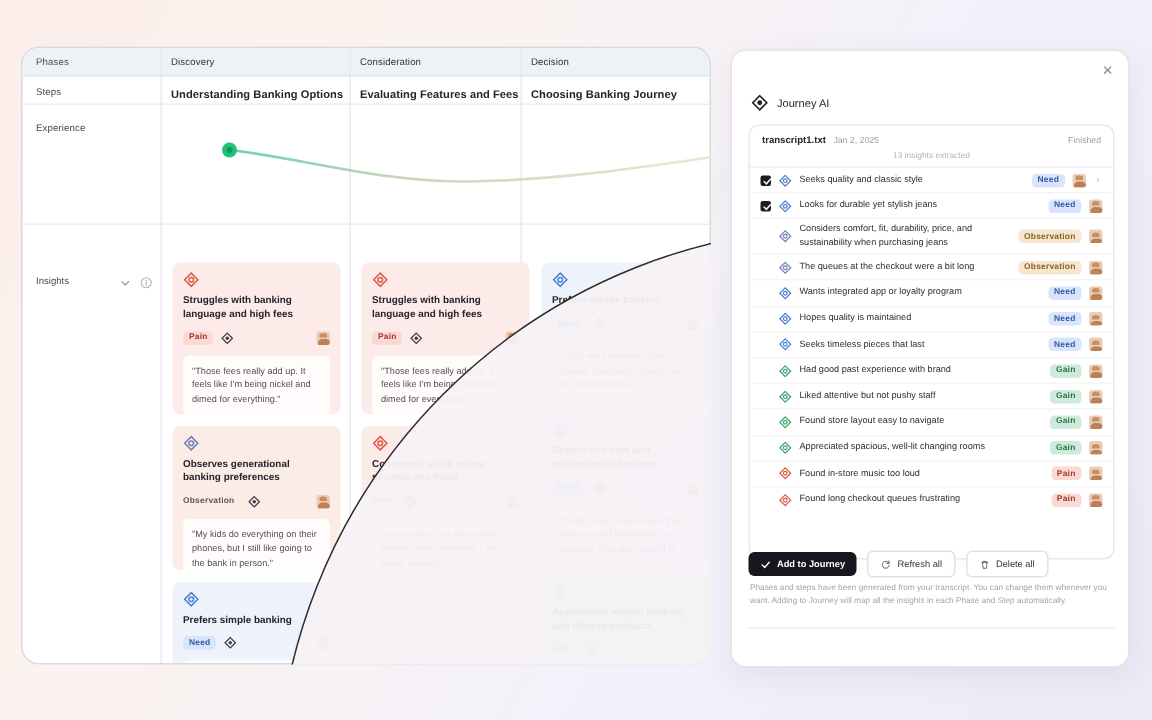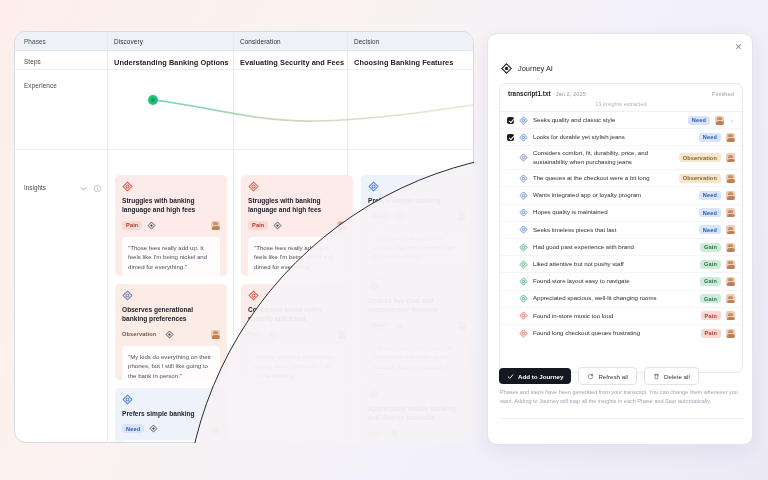--- a/index.html
+++ b/index.html
@@ -250,22 +250,22 @@
 
   <div class="row-label" style="left:9px; top:6px">Phases</div>
   <div class="row-label" style="left:9px; top:26px">Steps</div>
   <div class="row-label" style="left:9px; top:50px">Experience</div>
 
   <div class="col-head" style="left:99px; top:6px">Discovery</div>
   <div class="col-head" style="left:225px; top:6px">Consideration</div>
   <div class="col-head" style="left:339px; top:6px">Decision</div>
 
   <div class="col-step" style="left:99px; top:26px">Understanding Banking Options</div>
-  <div class="col-step" style="left:225px; top:26px">Evaluating Security and Fees</div>
-  <div class="col-step" style="left:339px; top:26px">Choosing Banking Features</div>
+  <div class="col-step" style="left:225px; top:26px">Evaluating Features and Fees</div>
+  <div class="col-step" style="left:339px; top:26px">Choosing Banking Journey</div>
 
   <svg id="curve" viewBox="0 0 460 412">
     <defs>
       <linearGradient id="cg" x1="0" y1="0" x2="1" y2="0">
         <stop offset="0" stop-color="#5fd3a2" stop-opacity=".95"></stop>
         <stop offset=".38" stop-color="#b9c6a8" stop-opacity=".75"></stop>
         <stop offset="1" stop-color="#d9d4b0" stop-opacity=".55"></stop>
       </linearGradient>
     </defs>
     <path d="M138 68 C 190 74, 240 90, 300 89 C 355 88, 410 80, 458 73" fill="none" stroke="url(#cg)" stroke-width="1.7" stroke-linecap="round"></path>

